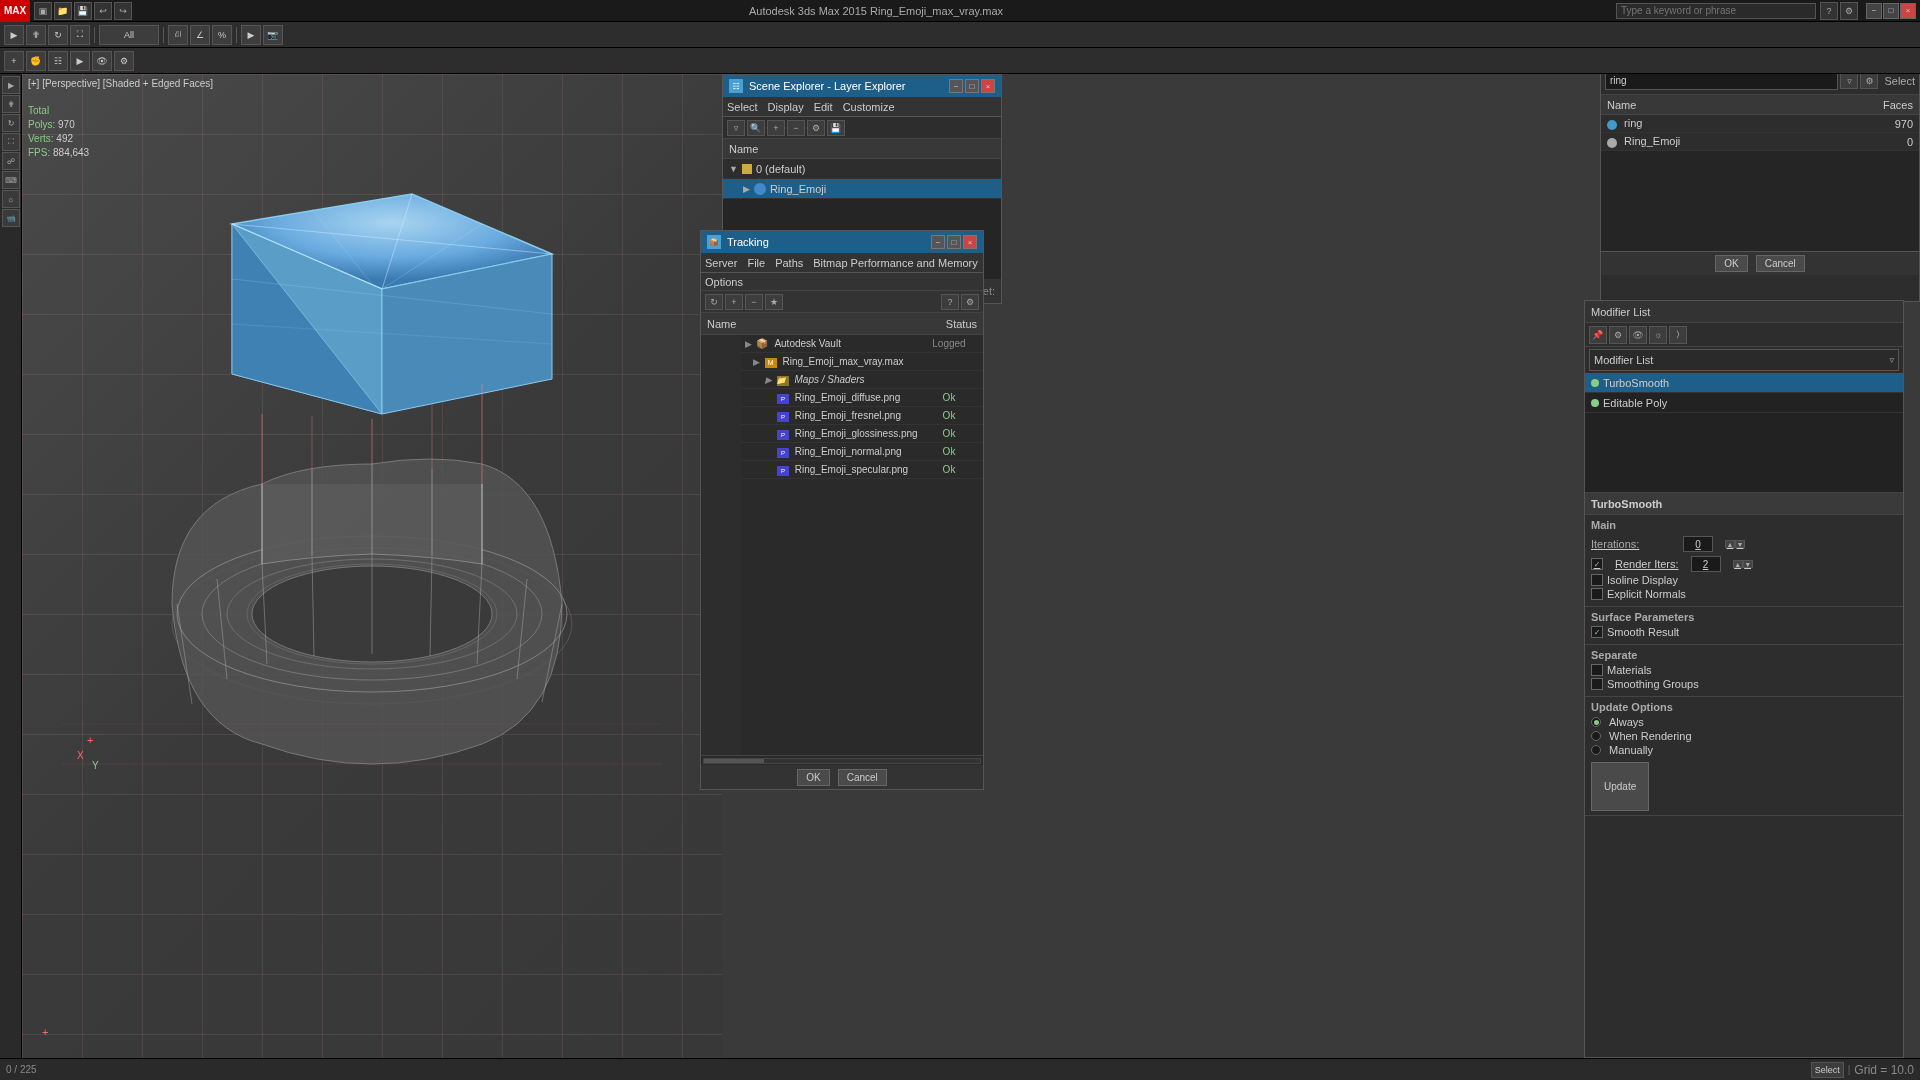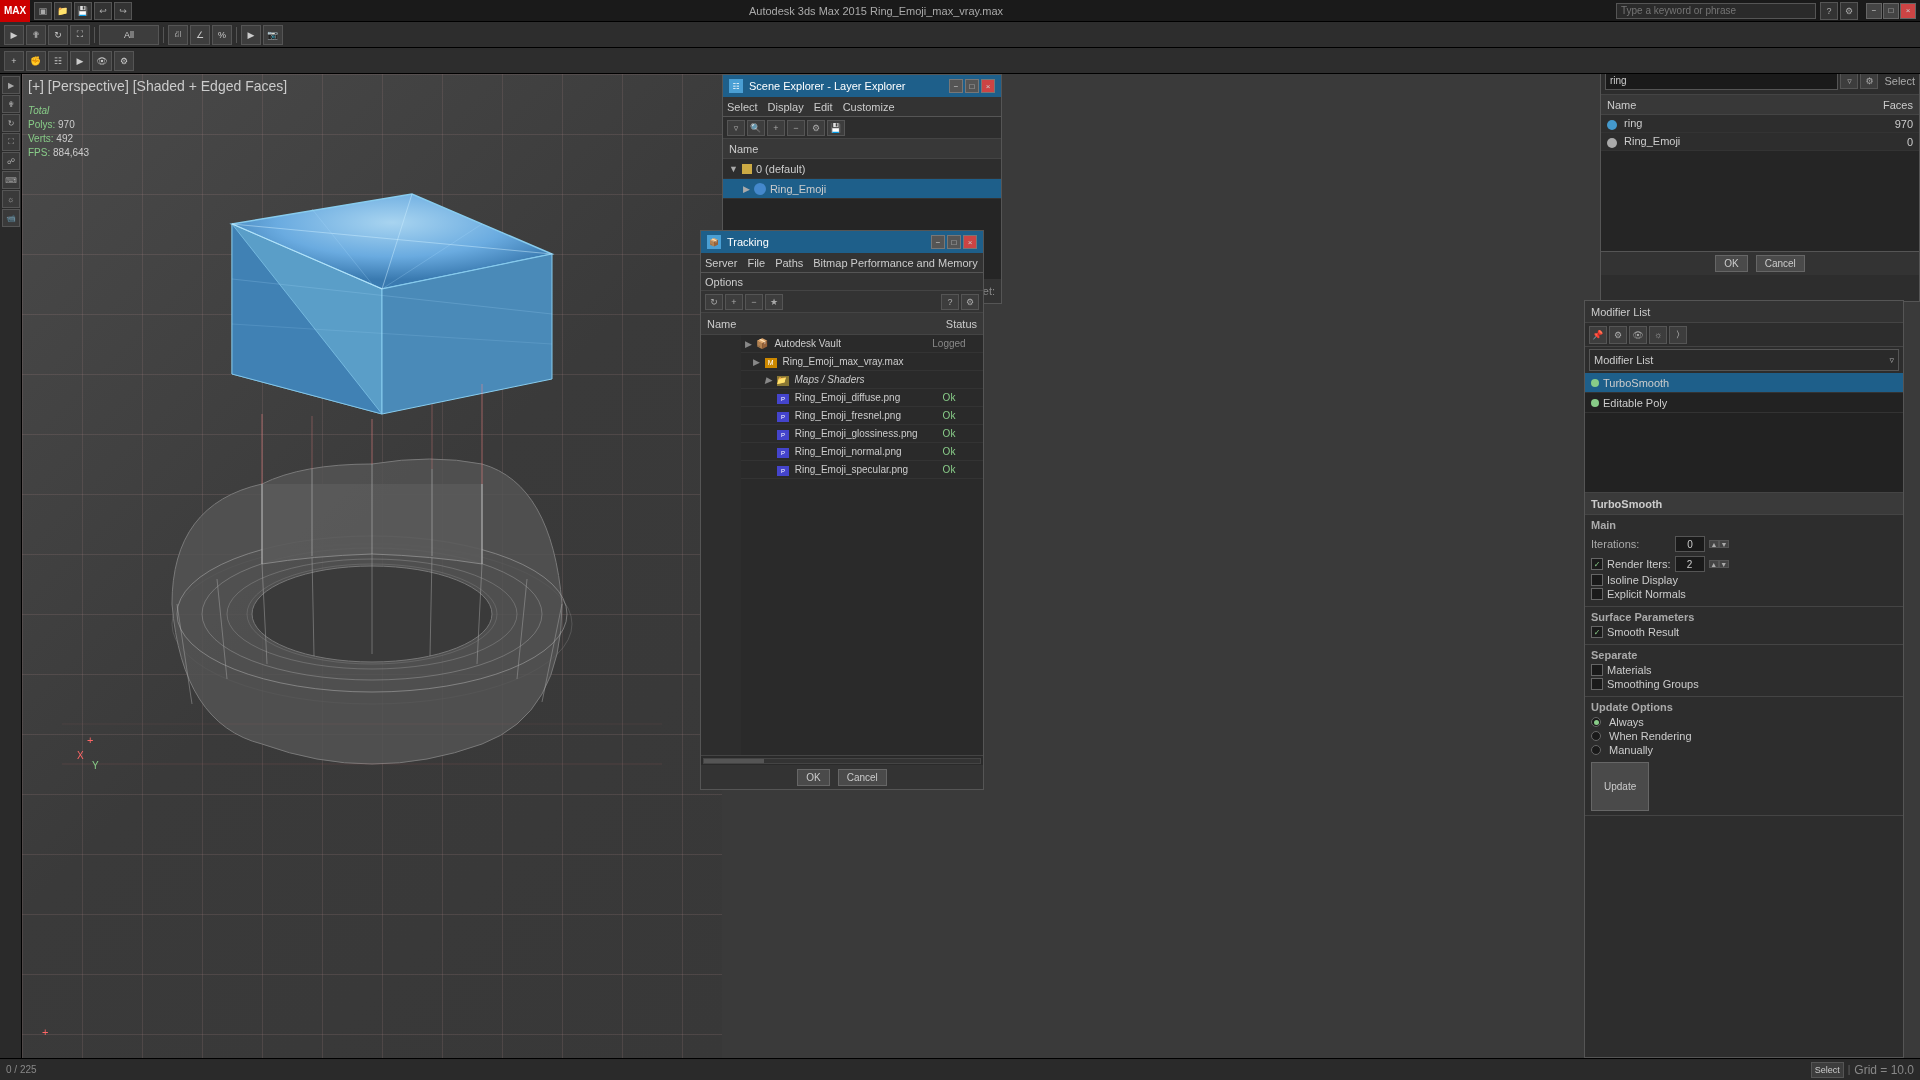--- a/index.html
+++ b/index.html
@@ -173,21 +173,21 @@
       left: 22px;
       width: 700px;
       bottom: 22px;
       background: #444;
       overflow: hidden;
     }
     .viewport-label {
       position: absolute;
       top: 4px;
       left: 6px;
-      font-size: 14px;
+      font-size: 10px;
       color: #ccc;
       z-index: 10;
     }
     .viewport-stats {
       position: absolute;
       top: 30px;
       left: 6px;
       font-size: 10px;
       color: #ccc;
       line-height: 14px;
@@ -592,22 +592,23 @@
     .section-title {
       font-size: 11px;
       color: #aaa;
       font-weight: bold;
       margin-bottom: 3px;
     }
     .section-row {
       display: flex;
       align-items: center;
       height: 20px;
-      gap: 4px;
-      font-size: 11px;
+      gap: 12px;
+      font-size: 11px;
+      text-decoration: underline;
     }
     .section-label {
       width: 80px;
       color: #aaa;
     }
     .section-input {
       width: 40px;
       height: 16px;
       background: #1a1a1a;
       border: 1px solid #555;
@@ -801,21 +802,21 @@
   <div class="left-tool-btn">☼</div>
   <div class="left-tool-btn">📹</div>
 </div>
 
 <div id="viewport">
   <div class="viewport-bg">
     <div class="grid-overlay"></div>
 
     <div class="viewport-label">[+] [Perspective] [Shaded + Edged Faces]</div>
     <div class="viewport-stats">
-      <div style="color:#88cc88;font-style:italic;">Total</div>
+      <div style="color:#88cc88;">Total</div>
       <div>
         <span style="color:#88cc88;">Polys:</span>
         <span>970</span>
       </div>
       <div>
         <span style="color:#88cc88;">Verts:</span>
         <span>492</span>
       </div>
       <div>
         <span style="color:#88cc88;">FPS:</span>

